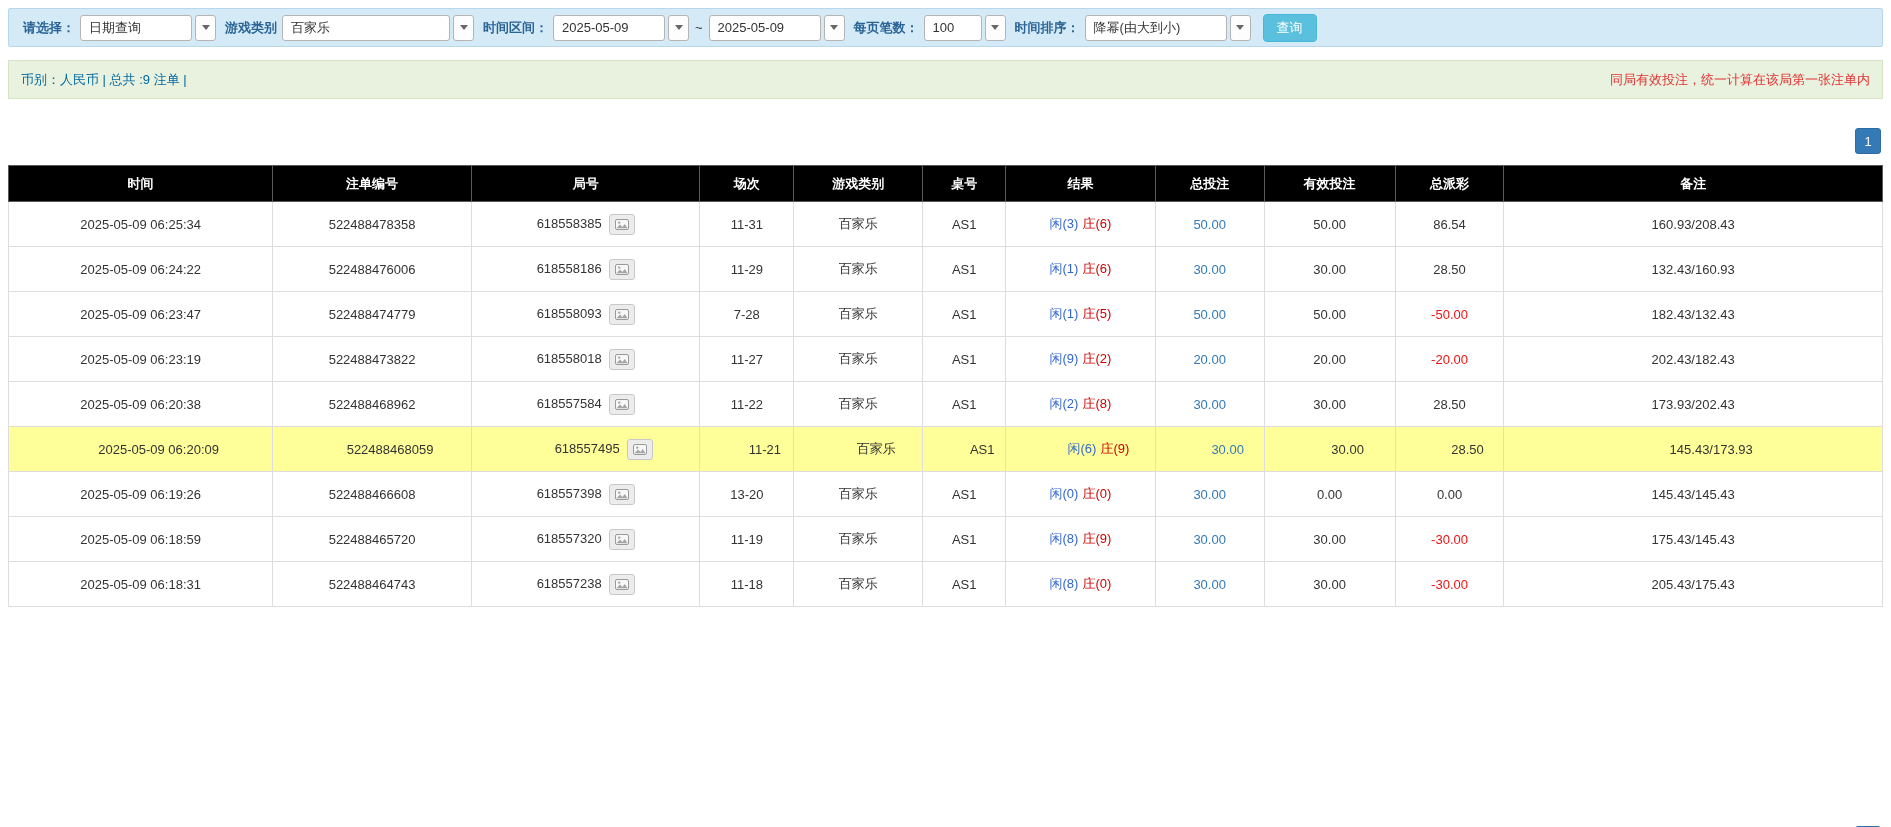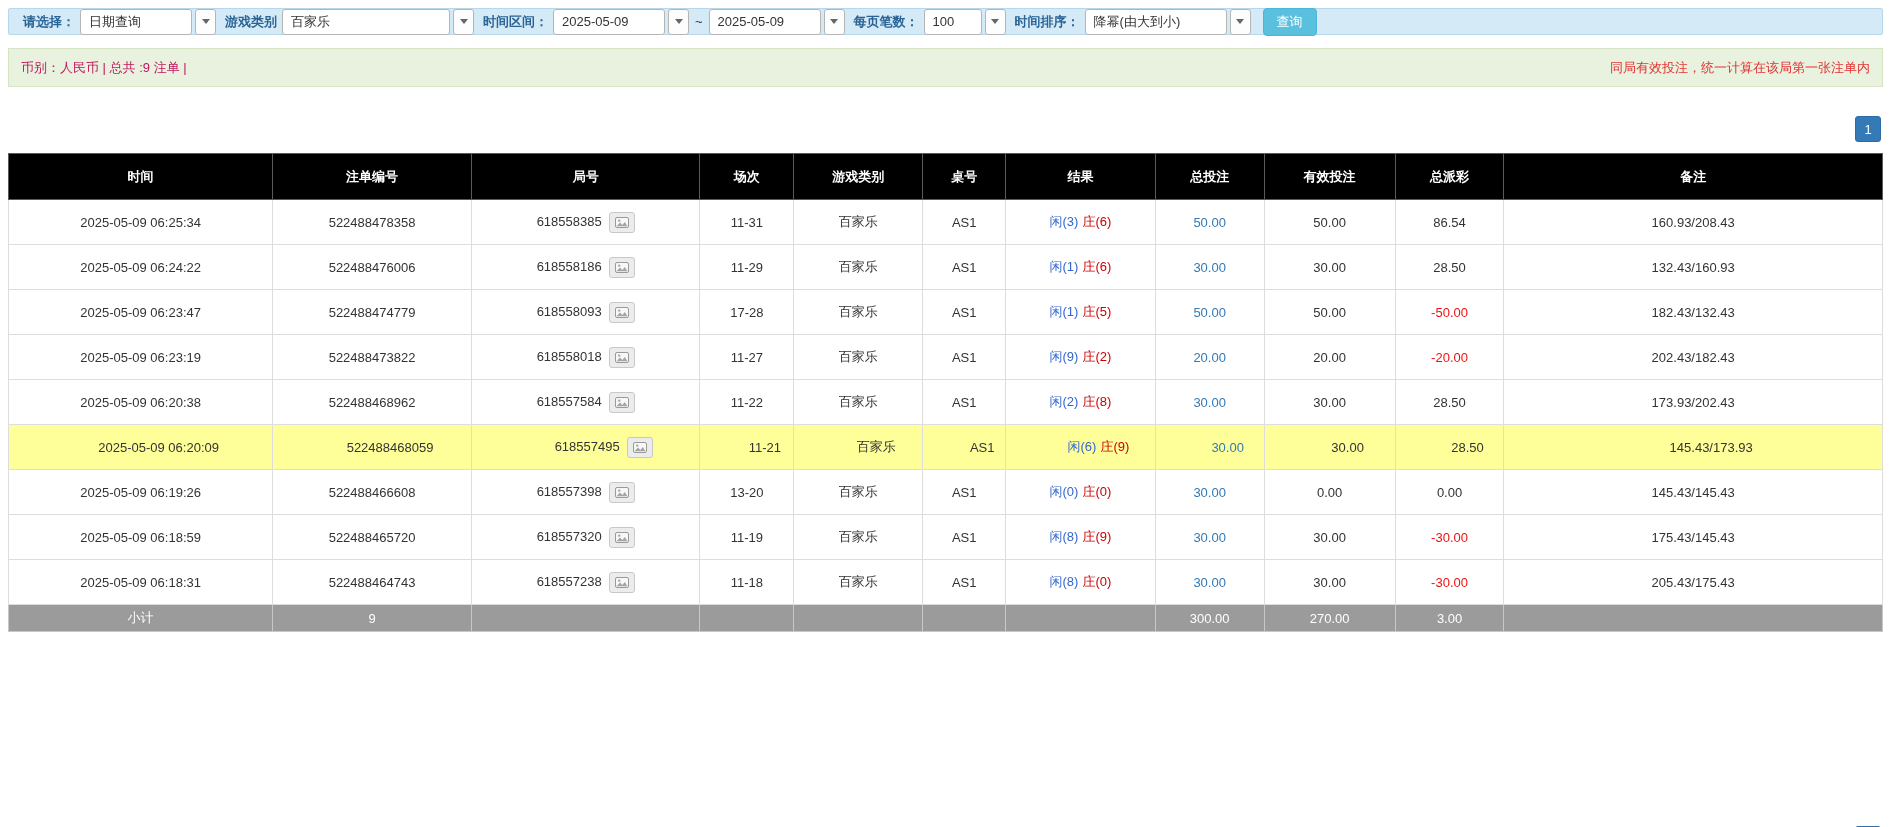--- a/index.html
+++ b/index.html
@@ -5,21 +5,21 @@
   * { box-sizing: border-box; margin: 0; padding: 0; }
   html, body {
     width: 100%; height: 827px; overflow: hidden; background: #fff;
     font-family: "Liberation Sans", "DejaVu Sans", sans-serif;
     font-size: 13px; color: #333;
   }
   .page { position: relative; width: 100%; height: 100%; }
 
   
   .filter-bar {
-    margin: 8px 8px 0; height: 27px;
+    margin: 8px 8px 0; height: 39px;
     background: #d4eaf7; border: 1px solid #b9d7ea; border-radius: 2px;
     display: flex; align-items: center; padding: 0 10px; gap: 5px;
     white-space: nowrap;
   }
   .flabel { color: #2a6496; font-weight: bold; font-size: 13px; margin-left: 4px; }
   .tilde { color: #333; margin: 0 1px; }
   .combo { display: flex; align-items: center; }
   .combo-value {
     background: #fff; border: 1px solid #b5b5b5; border-radius: 3px;
     height: 26px; line-height: 24px; padding: 0 8px; color: #333;
@@ -46,40 +46,40 @@
     margin-left: 7px; cursor: pointer;
   }
 
   
   .info-bar {
     margin: 13px 8px 0; height: 39px;
     background: #e9f1df; border: 1px solid #d6e4c6;
     display: flex; align-items: center; justify-content: space-between;
     padding: 0 12px;
   }
-  .info-left { color: #be185d; }
+  .info-left { color: #0369a1; }
   .info-right { color: #e23333; }
 
   
   .top-pagination { margin: 29px 10px 0; text-align: right; height: 26px; }
   .page-btn {
     display: inline-block; min-width: 26px; height: 26px; line-height: 26px;
     background: #337ab7; border: 1px solid #2e6da4; color: #fff;
     text-align: center; border-radius: 3px; cursor: pointer; padding: 0 4px;
   }
   .bottom-pagination { position: absolute; top: 818px; right: 10px; }
 
   
   table.records {
     width: calc(100% - 16px); margin: 11px 8px 0;
     border-collapse: collapse; table-layout: fixed; font-size: 13px;
   }
   table.records thead th {
     background: #000; color: #fff; font-weight: bold;
-    height: 46px; border: 1px solid #5a5a5a; text-align: center;
+    height: 36px; border: 1px solid #5a5a5a; text-align: center;
   }
   table.records tbody td {
     height: 45px; border: 1px solid #ddd; text-align: center;
     background: #fff; color: #333; overflow: hidden;
   }
   table.records tbody tr.highlight td { background: #ffff99; padding-left: 36px; }
   table.records tfoot td {
     height: 27px; background: #9b9b9b; color: #fff;
     border: 1px solid #c7c7c7; text-align: center;
   }
@@ -239,21 +239,21 @@
     <td>522488474779</td>
     <td>
       <span>618558093</span><span class="round-icon-btn">
               <svg width="14" height="11" viewBox="0 0 14 11">
                 <rect x="0.5" y="0.5" width="13" height="10" rx="1.5" fill="#f7f7f7" stroke="#9a9a9a"></rect>
                 <circle cx="4.2" cy="3.6" r="1.2" fill="#a5a5a5"></circle>
                 <path d="M1.5 9.2 L5 5.4 L7.4 7.9 L9.8 4.9 L12.5 9.2 Z" fill="#a5a5a5"></path>
               </svg>
             </span>
     </td>
-    <td>17-28</td>
+    <td>7-28</td>
     <td>百家乐</td>
     <td>AS1</td>
     <td>
       <span class="player">闲(1)</span><span class="banker">庄(5)</span>
     </td>
     <td><a class="bet-link">50.00</a></td>
     <td>50.00</td>
     <td class="payout-neg">-50.00</td>
     <td>182.43/132.43</td>
   </tr>
@@ -390,33 +390,20 @@
     <td>
       <span class="player">闲(8)</span><span class="banker">庄(0)</span>
     </td>
     <td><a class="bet-link">30.00</a></td>
     <td>30.00</td>
     <td class="payout-neg">-30.00</td>
     <td>205.43/175.43</td>
   </tr>
       </tbody>
     <tfoot>
-        <tr>
-    <td>小计</td>
-    <td>9</td>
-    <td></td>
-    <td></td>
-    <td></td>
-    <td></td>
-    <td></td>
-    <td>300.00</td>
-    <td>270.00</td>
-    <td>3.00</td>
-    <td></td>
-  </tr>
       </tfoot>
   </table>
 
   <div class="bottom-pagination">
     <span class="page-btn">1</span>
   </div>
 
 </div>
 
 </body></html>

